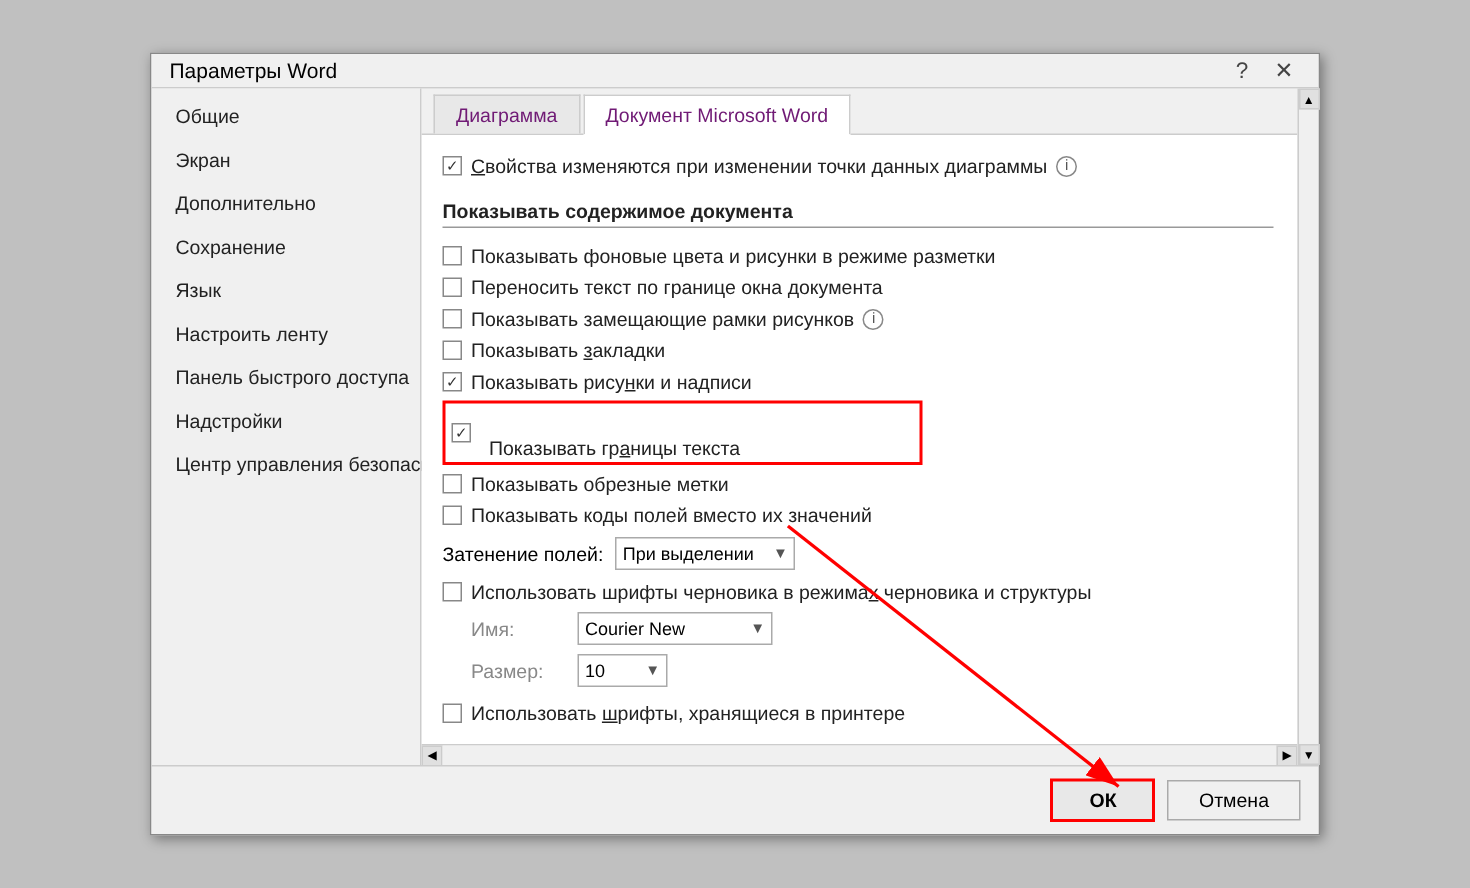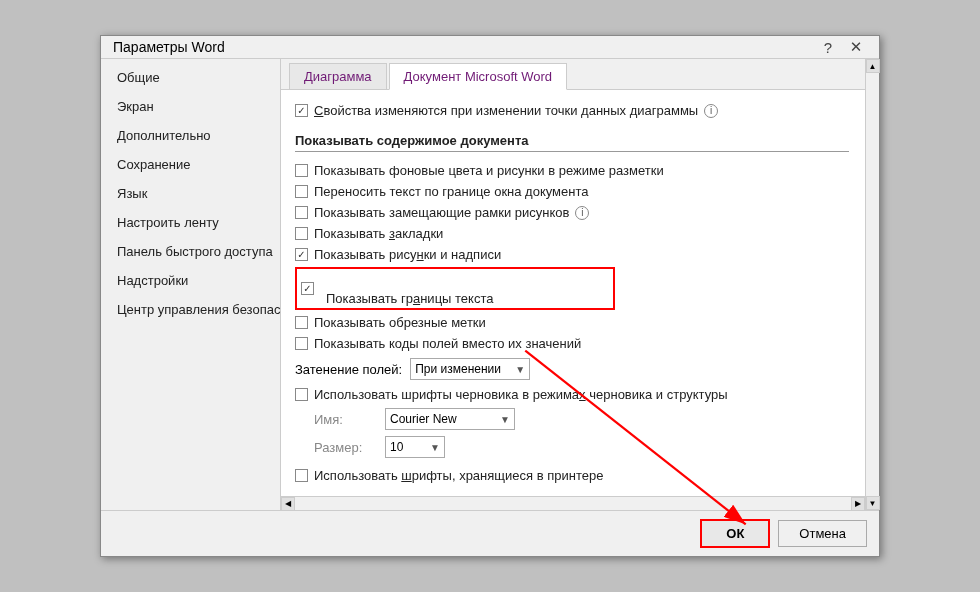--- a/index.html
+++ b/index.html
@@ -336,21 +336,21 @@
           </div>
           <div class="option-row">
             <div class="checkbox-custom"></div>
             <label>Показывать коды полей вместо их значений</label>
           </div>
 
           
           <div style="display:flex; align-items:center; gap:8px; padding:4px 0;">
             <span style="margin-left:0;">Затенение полей:</span>
             <div class="select-box" style="min-width:120px;">
-              <span>При изменении</span>
+              <span>При выделении</span>
               <span class="arrow">▼</span>
             </div>
           </div>
 
           
           <div class="option-row">
             <div class="checkbox-custom"></div>
             <label>Использовать шрифты черновика в режима<span>х</span> черновика и структуры</label>
           </div>
 

